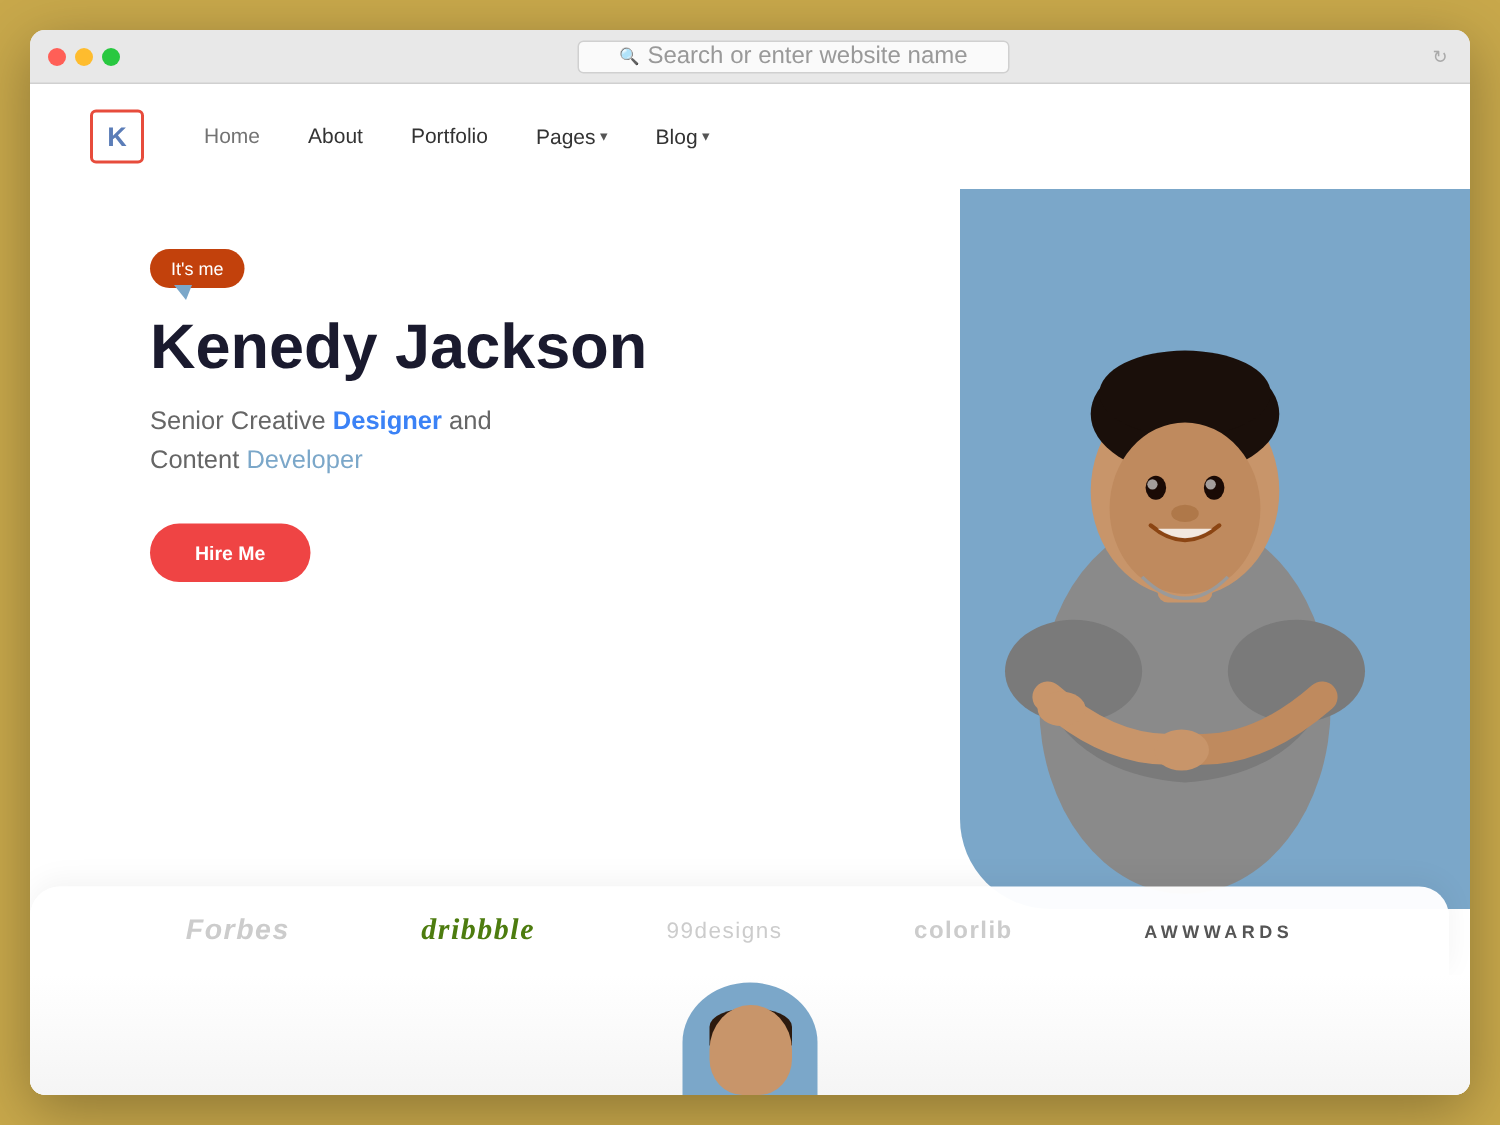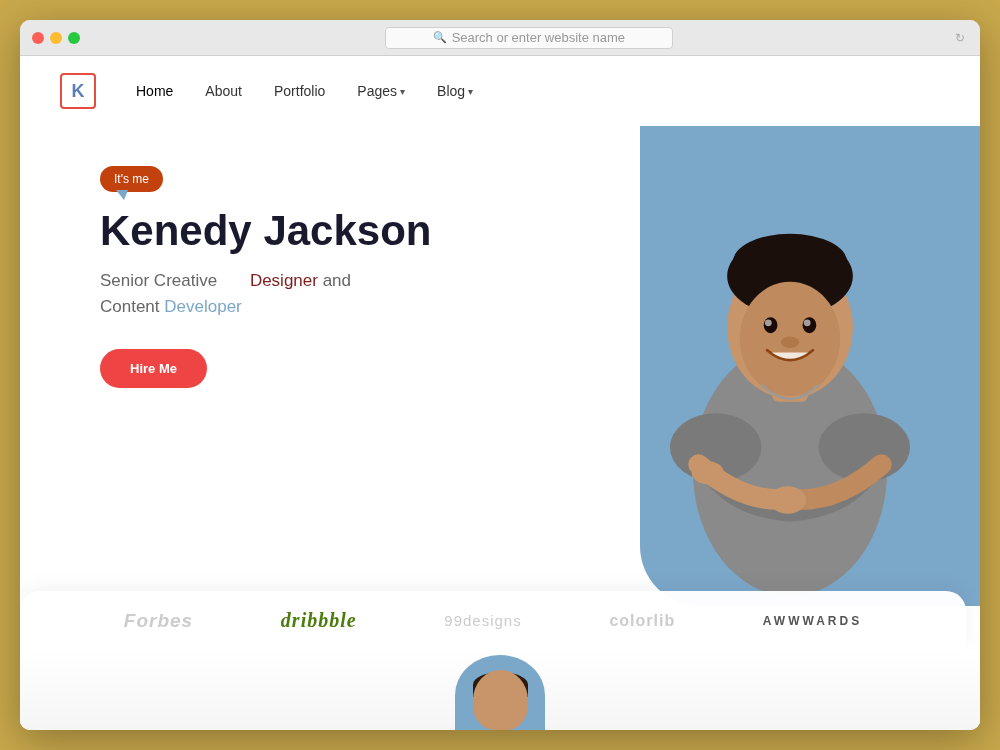--- a/index.html
+++ b/index.html
@@ -124,21 +124,21 @@
 
     .nav-link {
       font-size: 14px;
       font-weight: 500;
       color: #333;
       text-decoration: none;
       cursor: pointer;
     }
 
     .nav-link.active {
-      color: #000000;
+      color: #737373;
       margin-top: 38px;
     }
 
     .nav-link-with-arrow {
       display: flex;
       align-items: center;
       gap: 3px;
     }
 
     .nav-arrow {
@@ -207,23 +207,22 @@
     }
 
     .hero-subtitle {
       font-size: 17px;
       color: #666;
       margin-bottom: 30px;
       line-height: 1.5;
     }
 
     .hero-subtitle .designer {
-      color: #7f1d1d;
-      font-weight: 400;
-      margin-left: 28px;
+      color: #3b82f6;
+      font-weight: 700;
     }
 
     .hero-subtitle .developer {
       color: #7ba7c9;
       font-weight: 500;
     }
 
     .hire-btn {
       background: #ef4444;
       color: #fff;
@@ -344,21 +343,21 @@
 
   <div class="browser-chrome">
     <div class="traffic-lights">
       <div class="traffic-light tl-red"></div>
       <div class="traffic-light tl-yellow"></div>
       <div class="traffic-light tl-green"></div>
     </div>
     <div style="flex:1"></div>
     <div class="address-bar">
       <span style="font-size:11px;">🔍</span>
-      <span style="font-size:13px;color:#999;">Search or enter website name</span>
+      <span style="font-size:16px;color:#999;">Search or enter website name</span>
     </div>
     <div style="flex:1; display:flex; justify-content:flex-end;">
       <div class="browser-action">↻</div>
     </div>
   </div>
 
   <div class="website">
 
     <nav class="navbar">
       <div class="logo-box">

